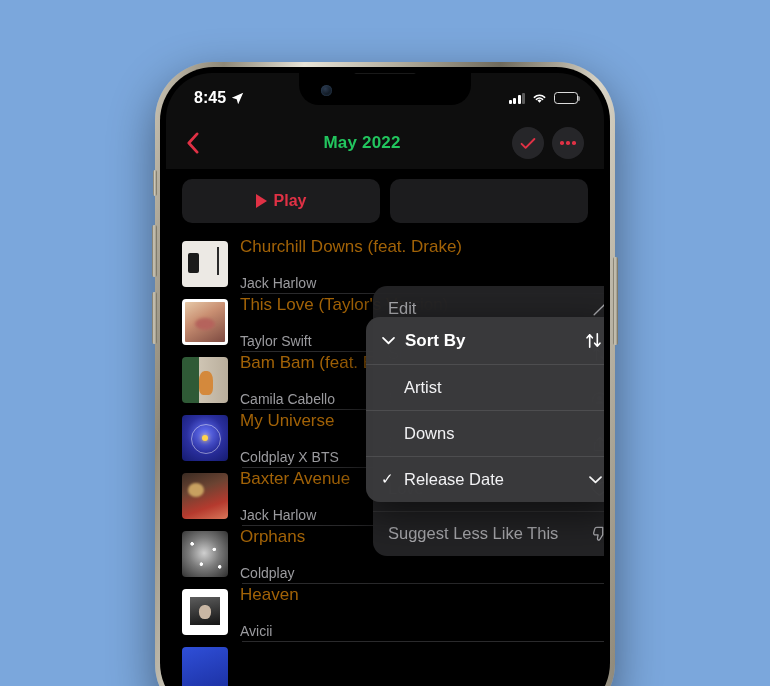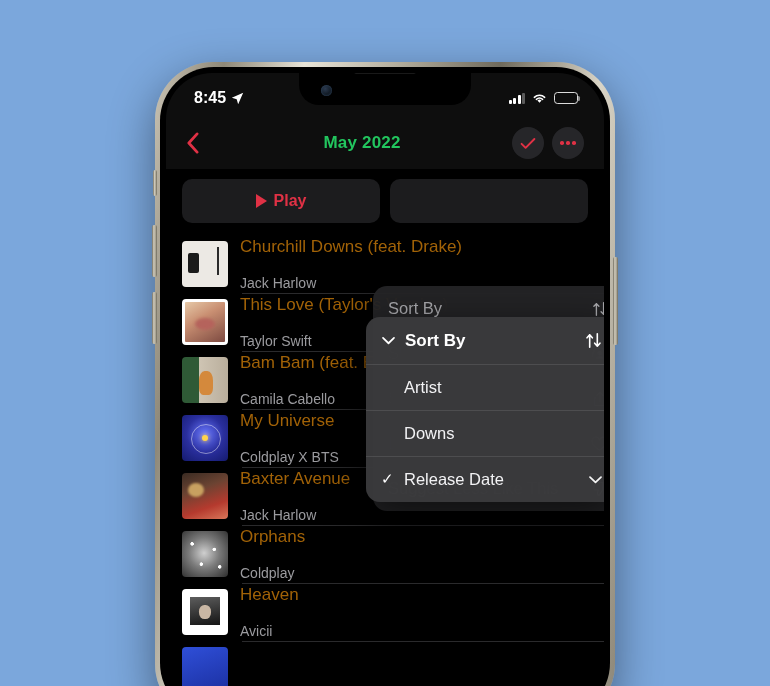--- a/index.html
+++ b/index.html
@@ -385,20 +385,28 @@
           <div class="album-art art-partial"></div>
           <div class="song-meta">
             <div class="song-title"></div>
             <div class="song-artist"></div>
           </div>
         </div>
       </div>
 
       <div id="context-menu">
         <div class="menu-item dim">
+          <span>Edit</span>
+          <span class="mi-icon">
+            <svg viewBox="0 0 20 20" width="18" height="18">
+                <path d="M3.5 16.5 16.5 3.5" stroke="#b6b6ba" stroke-width="1.5" fill="none" stroke-linecap="round"></path>
+              </svg>
+          </span>
+        </div>
+        <div class="menu-item dim">
           <span>Sort By</span>
           <span class="mi-icon">
             <svg viewBox="0 0 20 20" width="18" height="18">
               <path d="M6 17V4M6 4 3.2 7M6 4l2.8 3M14 3v13m0 0 2.8-3M14 16l-2.8-3" stroke="#b6b6ba" stroke-width="1.5" fill="none" stroke-linecap="round" stroke-linejoin="round"></path>
             </svg>
           </span>
         </div>
         <div class="menu-item dim">
           <span>SharePlay</span>
           <span class="mi-icon">

